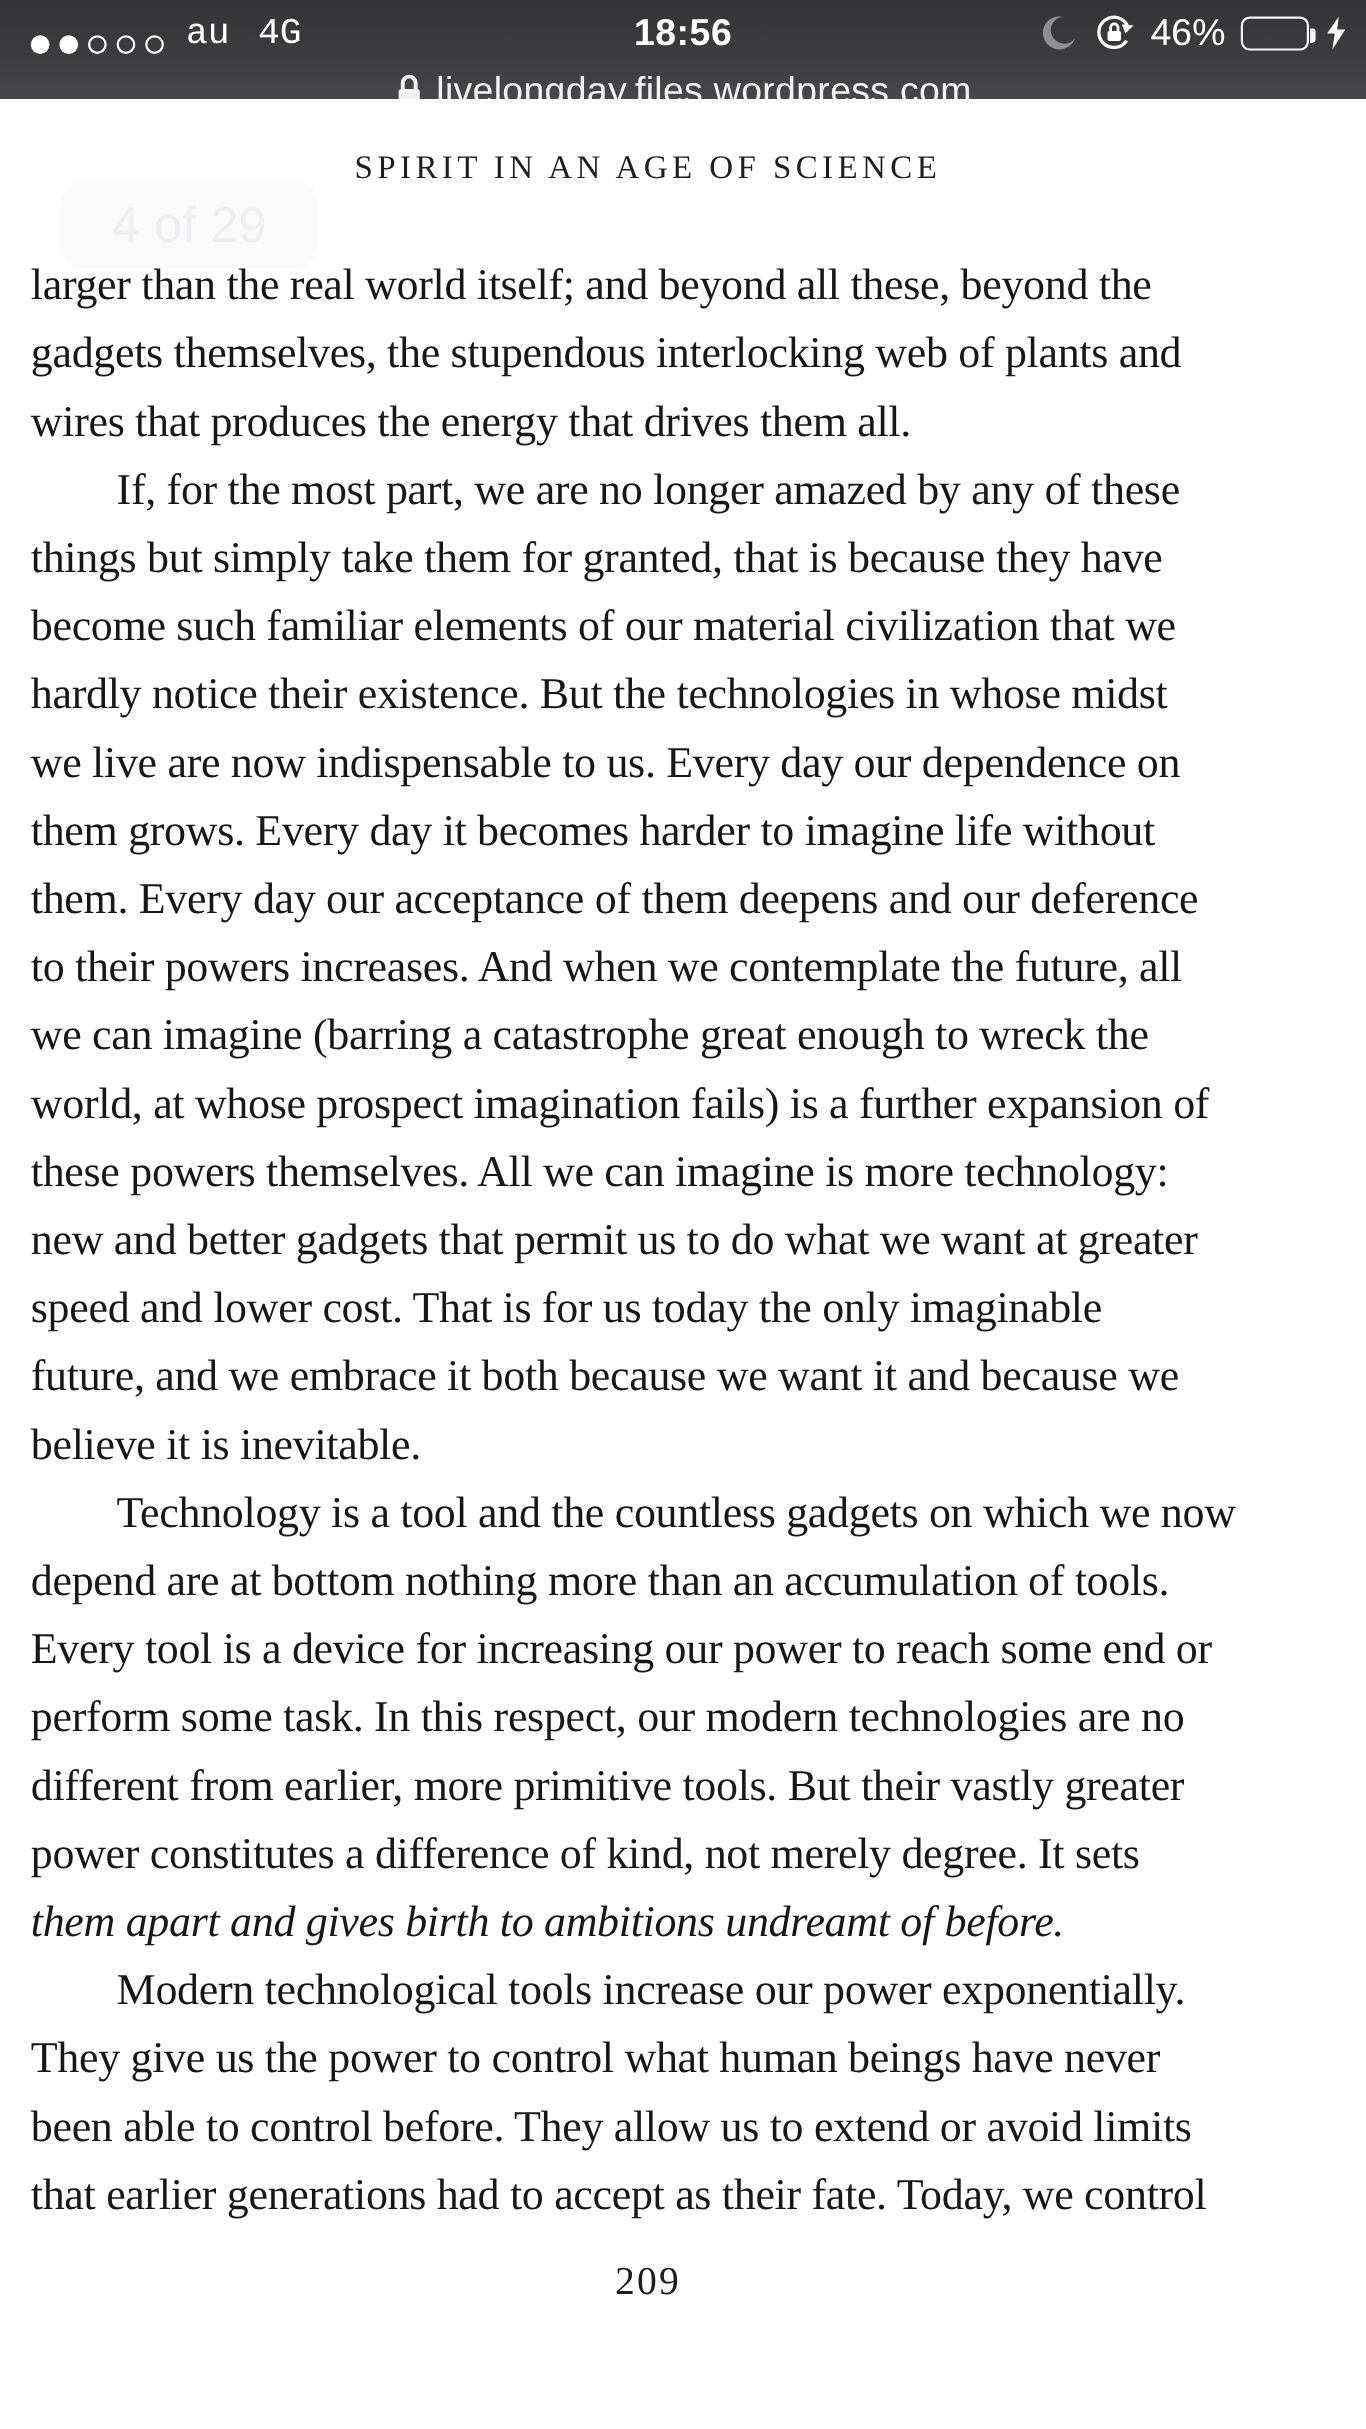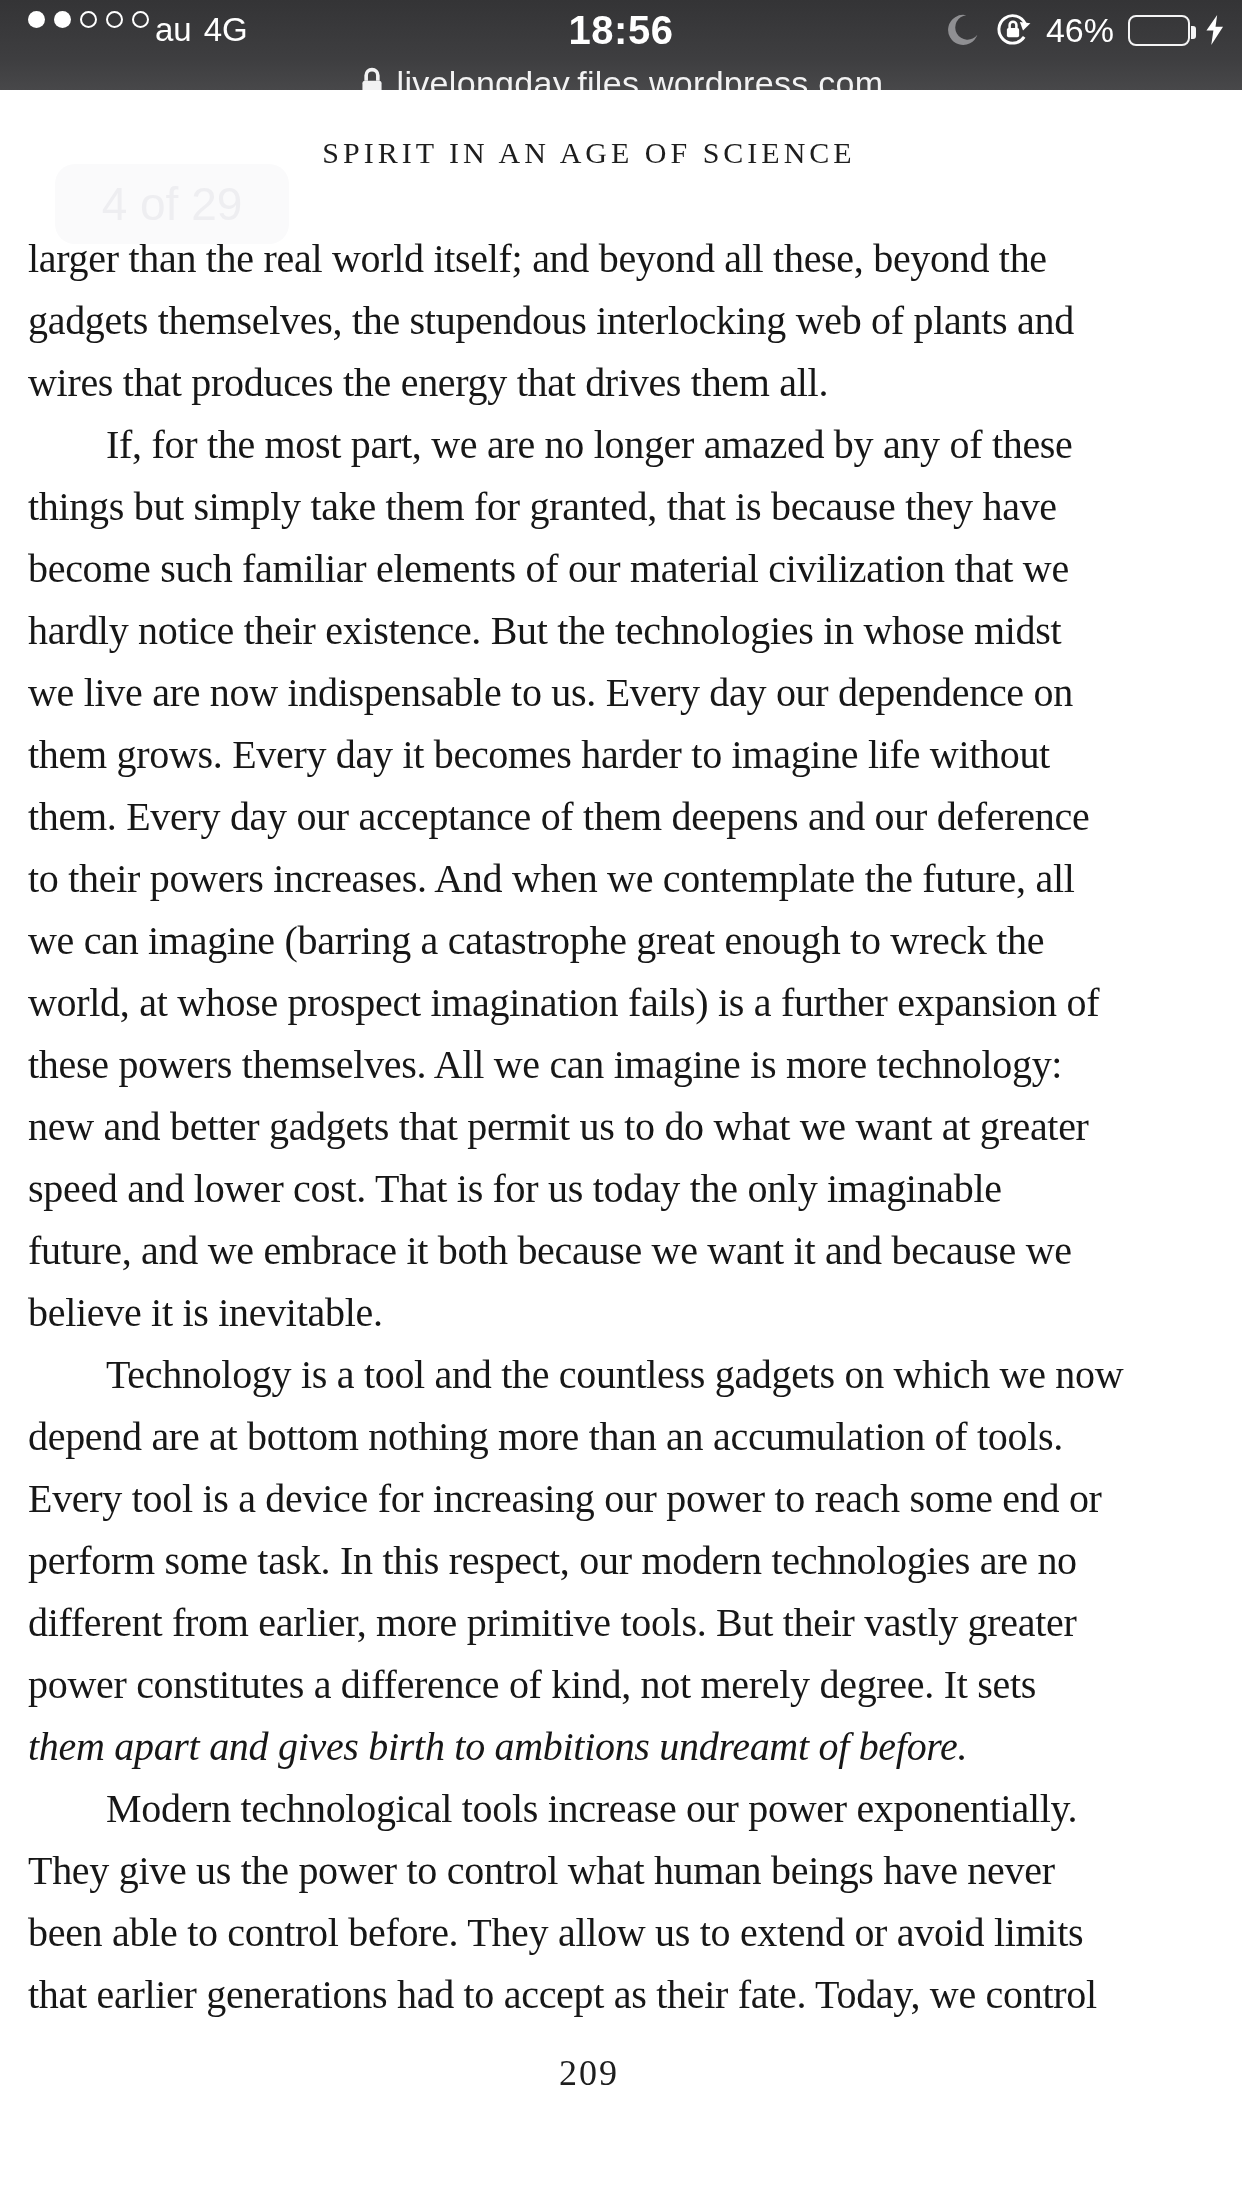--- a/index.html
+++ b/index.html
@@ -4,29 +4,29 @@
 <style>
   * { margin:0; padding:0; box-sizing:border-box; }
   html,body { width:1242px; height:2208px; background:#ffffff; overflow:hidden;
               font-family:"Liberation Sans", sans-serif; }
 
   
   .chrome { position:absolute; left:0; top:0; width:1242px; height:107px;
             background:linear-gradient(180deg,#343436 0%,#3e3e40 55%,#4d4d4f 100%); }
   .statusbar { position:absolute; left:0; top:0; width:1242px; height:60px;
                display:flex; align-items:center; color:#ffffff; }
-  .sb-left { display:flex; align-items:flex-start; margin-left:28px; }
+  .sb-left { display:flex; align-items:flex-end; gap:14px; margin-left:28px;font-family:Liberation Mono, monospace; }
   .signal { display:flex; align-items:center; gap:9px; }
   .dot { width:17px; height:17px; border-radius:50%; }
   .dot.filled { background:#ffffff; }
   .dot.empty  { border:2.5px solid #ffffff; background:transparent; }
   .sb-carrier { font-size:33px; margin-left:6px; }
   .sb-network { font-size:33px; margin-left:12px; }
   .sb-time { position:absolute; left:0; right:0; text-align:center;
-             font-size:40px; font-weight:bold; letter-spacing:.5px; }
+             font-size:34px; font-weight:bold; letter-spacing:.5px; }
   .sb-right { position:absolute; right:16px; top:0; height:60px;
               display:flex; align-items:center; gap:14px; }
   .moon svg, .rotlock svg { display:block; }
   .sb-batt-label { font-size:34px; }
   .battery { position:relative; width:62px; height:31px; border:2.5px solid #f4f4f5;
              border-radius:8px; padding:2.5px; }
   .battery-fill { height:100%; background:#53d769; border-radius:3px; }
   .battery-nub { position:absolute; right:-8px; top:9px; width:5px; height:13px;
                  background:#f4f4f5; border-radius:0 3px 3px 0; }
   .bolt svg { display:block; }

